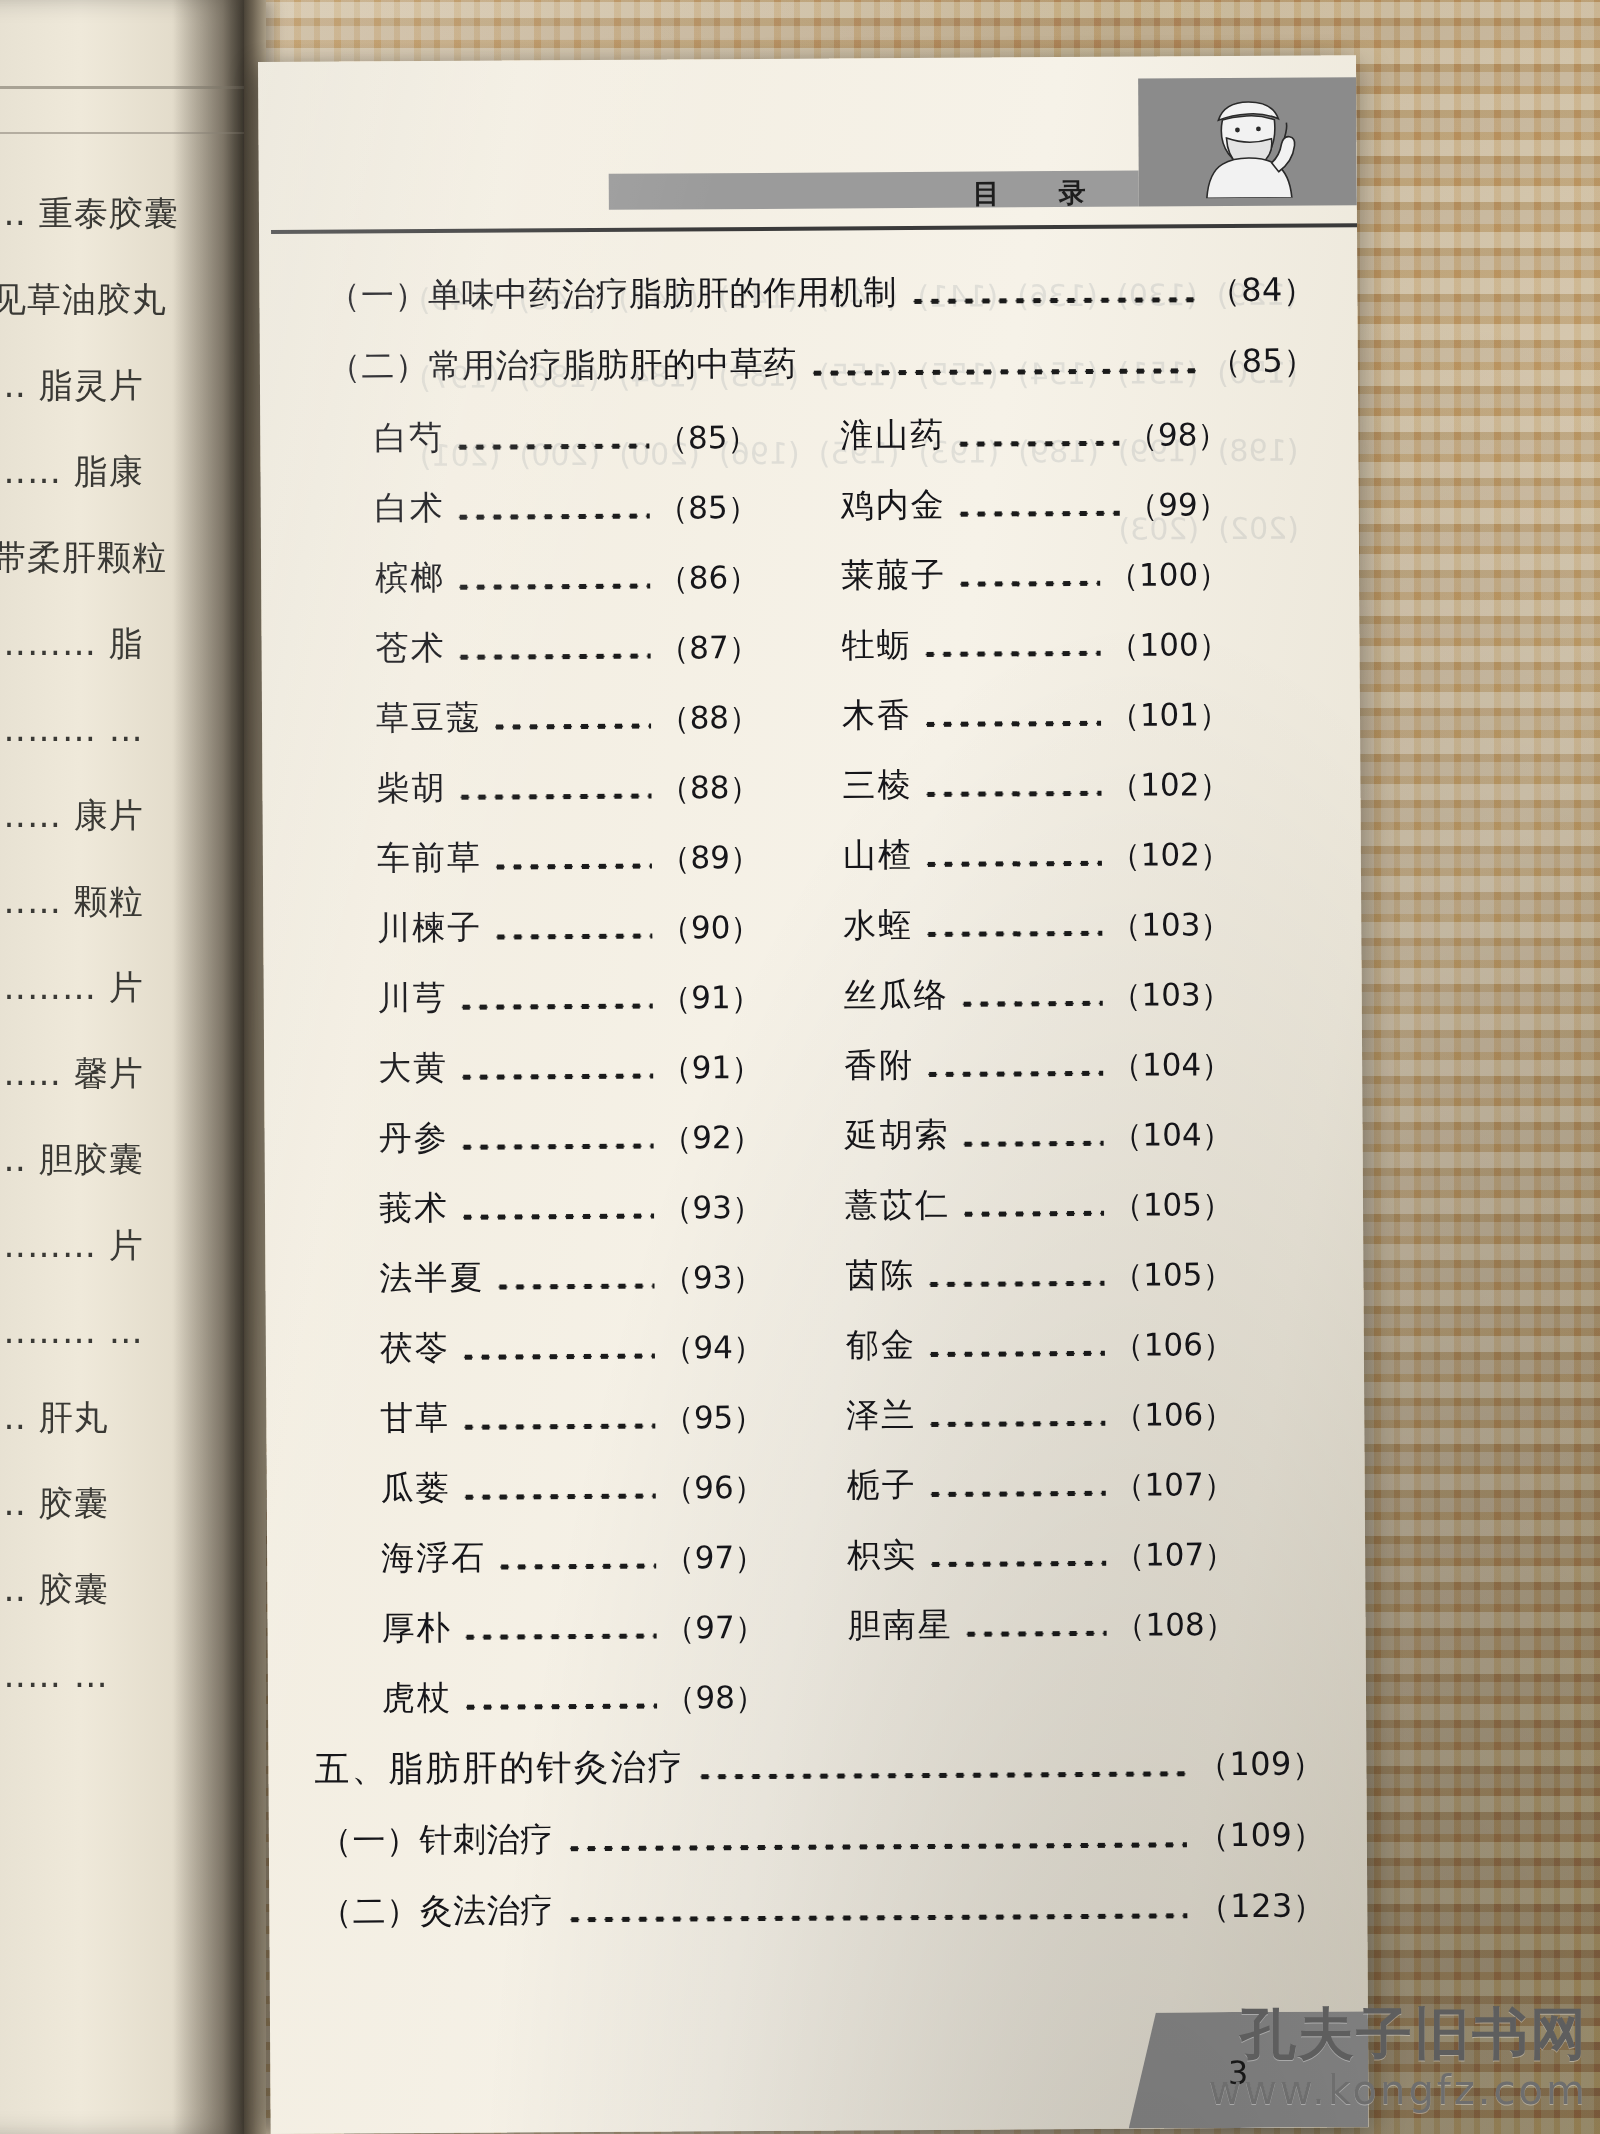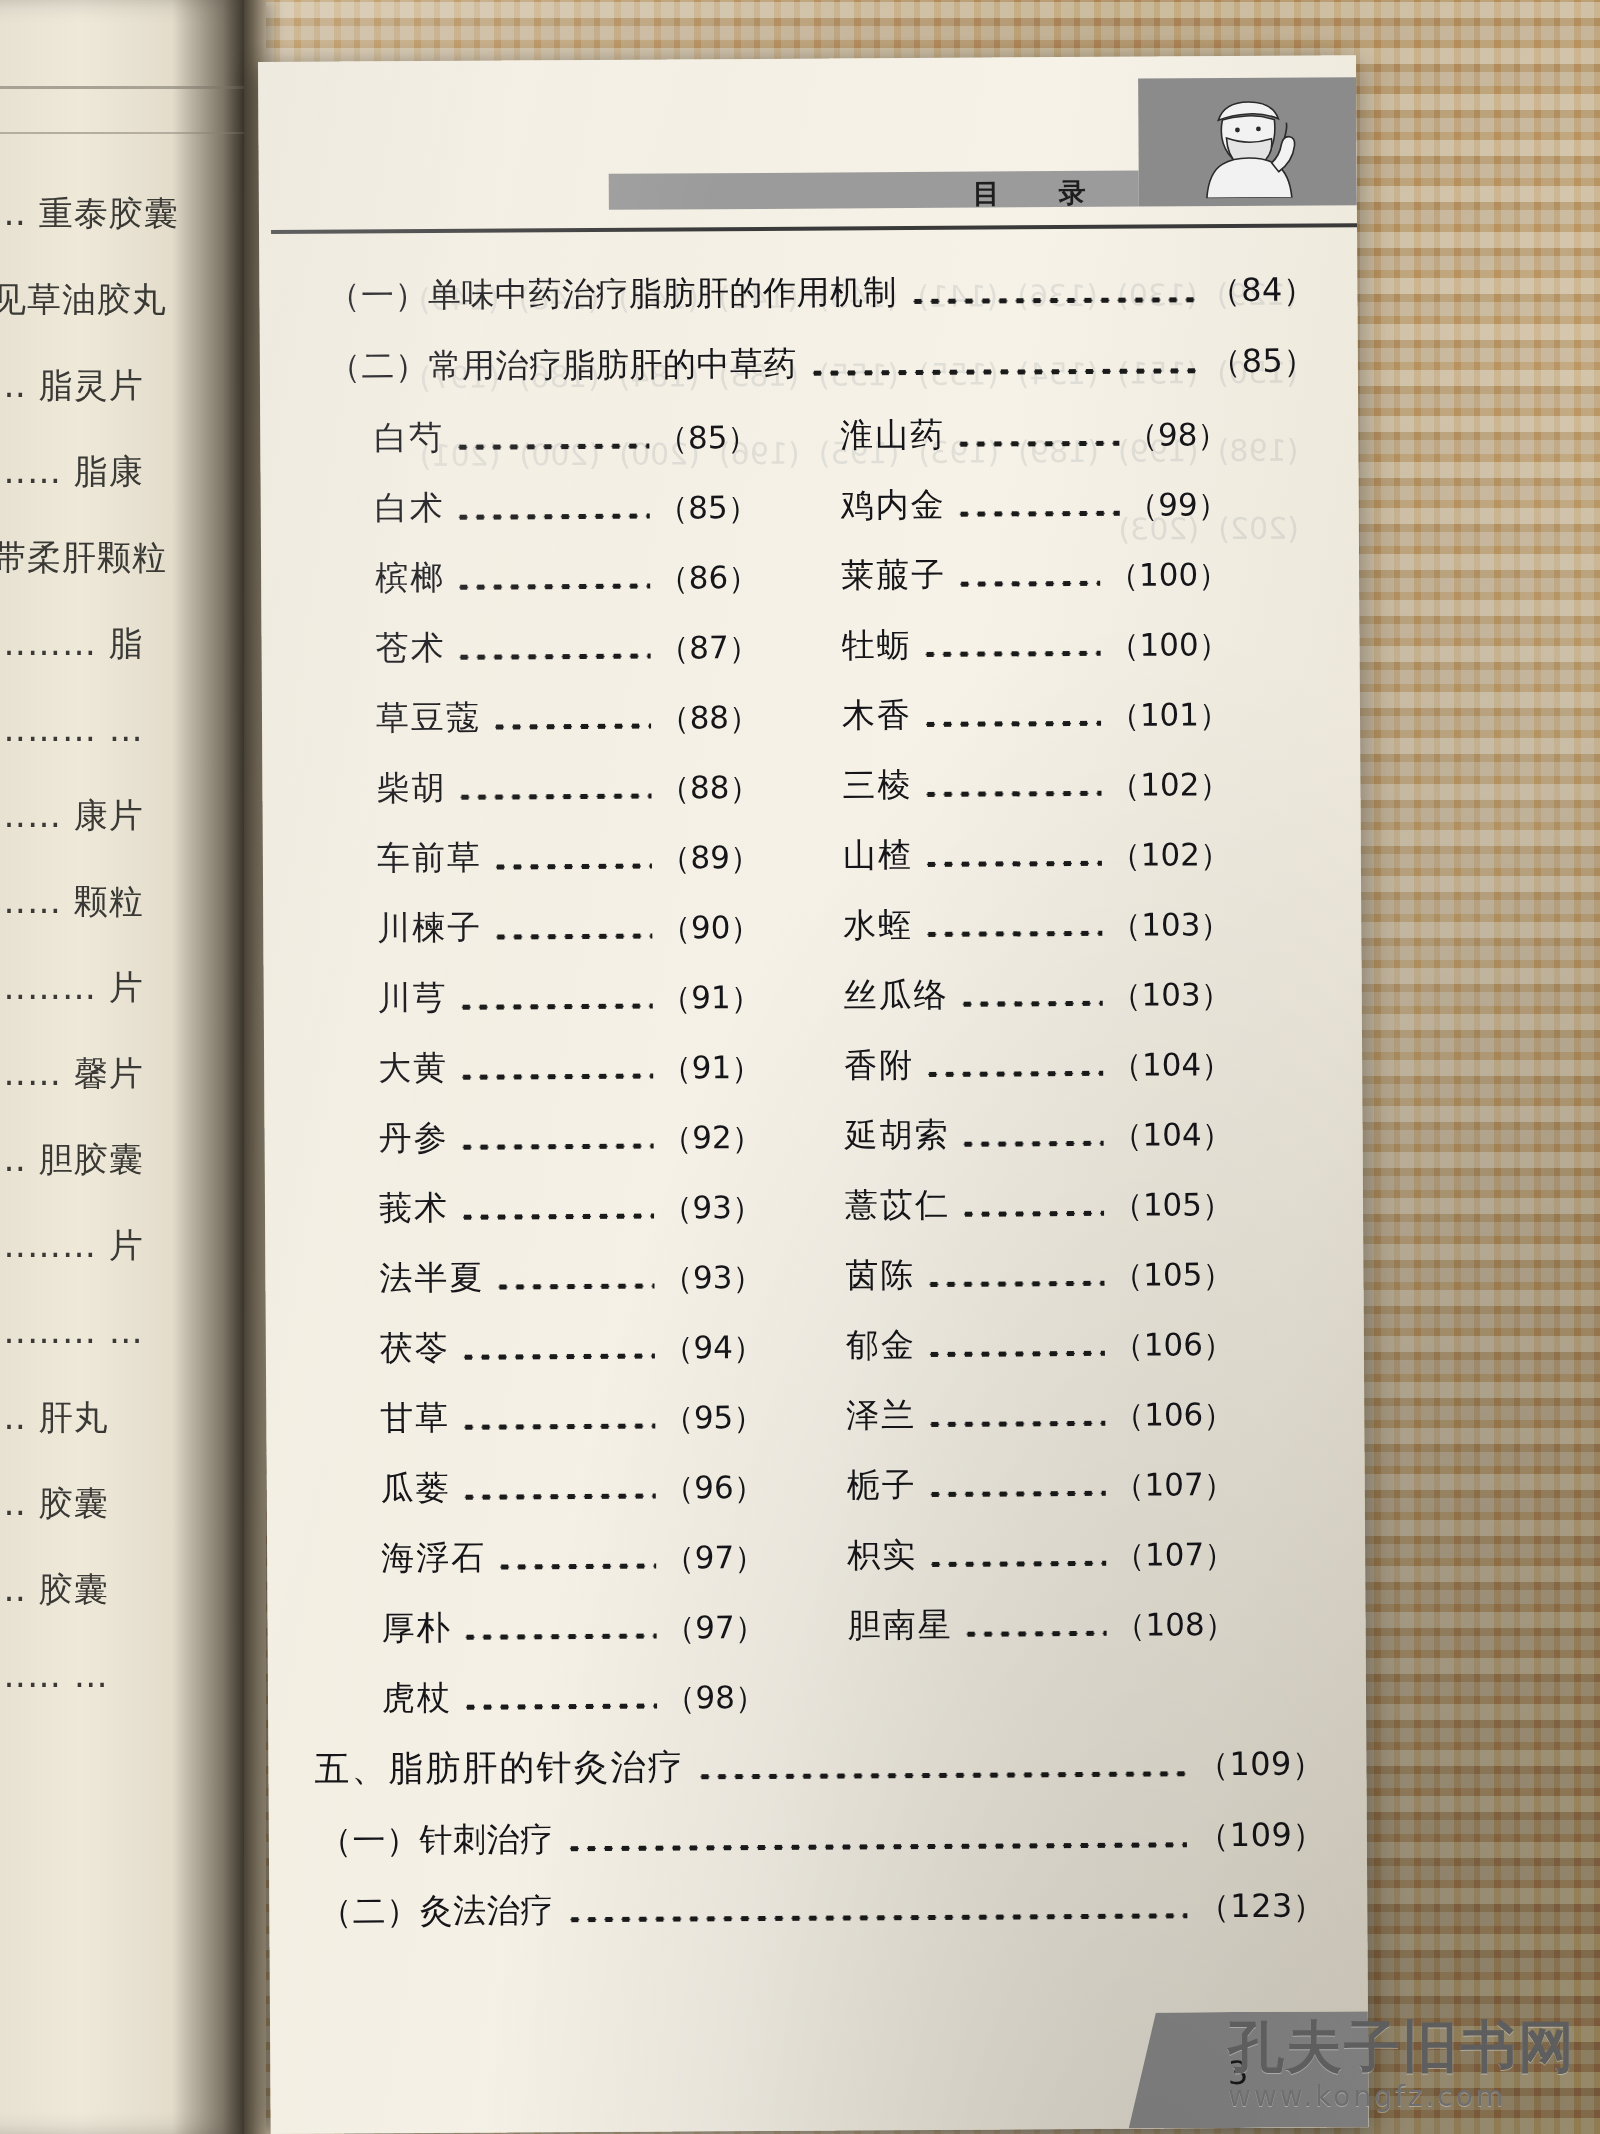--- a/index.html
+++ b/index.html
@@ -198,28 +198,28 @@
   #corner-grey {
     position: absolute; right: 0; bottom: 0;
     width: 240px; height: 116px;
     background: #8d8d8d;
     clip-path: polygon(28px 0, 100% 0, 100% 100%, 0 100%);
   }
 
   
   #watermark {
     position: absolute;
-    right: 24px; bottom: 22px;
-    text-align: left;
+    right: 12px; bottom: 22px;
+    text-align: right;
     color: #6b6b6b;
     line-height: 1.08;
     text-shadow: 0 1px 0 rgba(255,255,255,0.35);
   }
   #wm-main { font-size: 56px; font-weight: bold; letter-spacing: 2px; color: #5e5e5e; }
-  #wm-sub { font-size: 28px; letter-spacing: 3px; color: #6e6e6e; margin-top: 4px; }
+  #wm-sub { font-size: 40px; letter-spacing: 3px; color: #6e6e6e; margin-top: 4px; }
 </style>
 </head>
 <body>
 
 <div id="mat"></div>
 <div id="mat-shade"></div>
 
 <div id="left-page">
   <div class="lp-rule r1"></div>
   <div class="lp-rule r2"></div>

